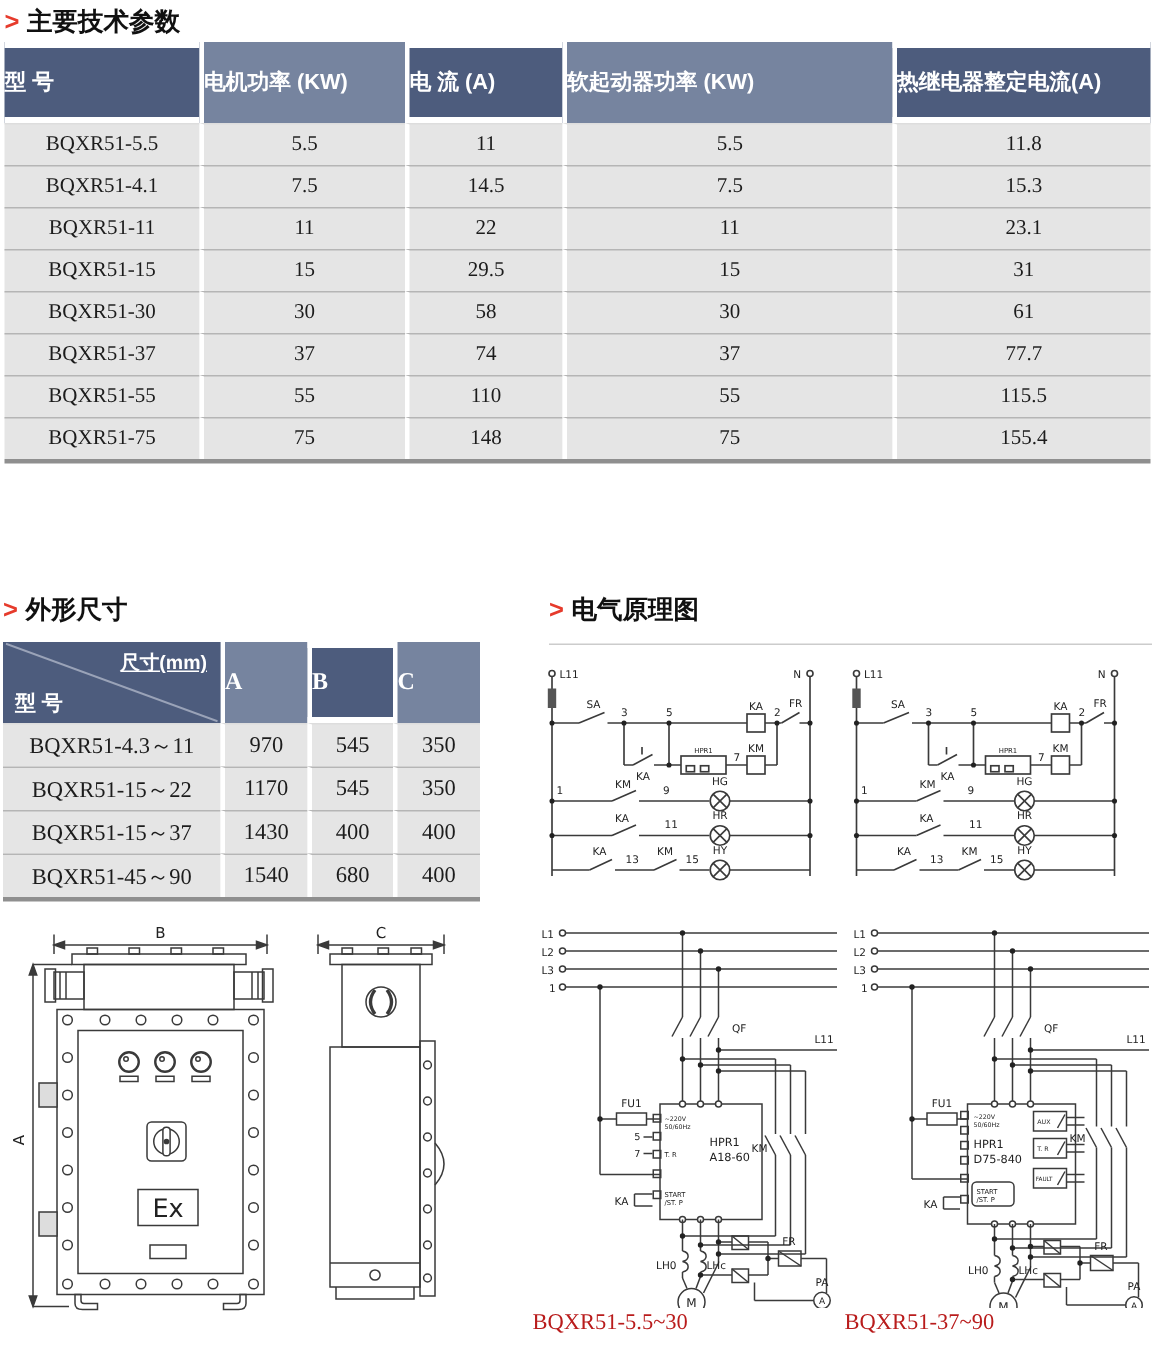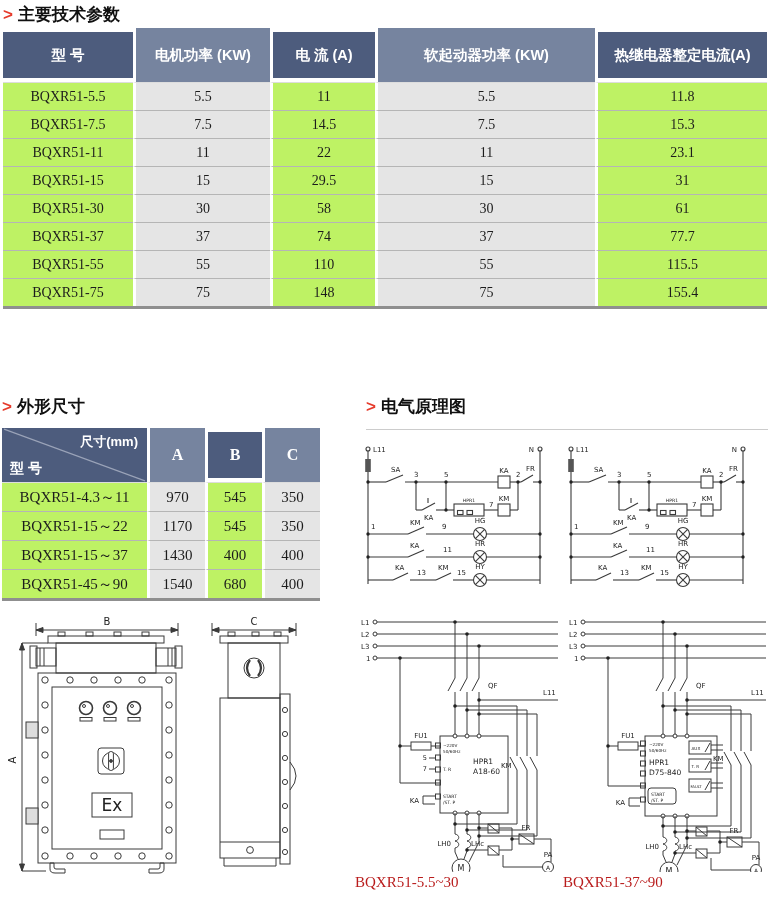--- a/index.html
+++ b/index.html
@@ -9,33 +9,33 @@
   html,body{margin:0;padding:0;background:#fff;}
   .page{position:relative;width:770px;height:900px;background:#fff;overflow:hidden;
         font-family:"Liberation Sans",sans-serif;color:var(--ink);}
   .sec{position:absolute;display:flex;gap:5px;align-items:baseline;
        font:bold 17px/1 "Liberation Sans",sans-serif;color:#101010;}
   .sec .gt{color:var(--red);font-weight:bold;}
   
   table{border-collapse:separate;border-spacing:0;table-layout:fixed;position:absolute;
         border-bottom:3px solid var(--heavy);}
   th{height:46px;padding:0;color:#fff;font:bold 14.5px/1.25 "Liberation Sans",sans-serif;
-     text-align:center;vertical-align:middle;}
+     text-align:left;vertical-align:middle;}
   th.hd{background:var(--hd);border-top:4px solid #fff;border-bottom:4px solid #fff;}
   th.hl{background:var(--hl);}
   th:not(:first-child),td:not(:first-child){border-left:3px solid #fff;}
   td{height:27px;padding:0;text-align:center;font:14px "Liberation Serif",serif;
      color:var(--ink);border-top:1px solid var(--line);}
   tbody tr:first-child td{border-top:1px solid #ddd;}
-  .cg{background:var(--cg);} .cw{background:#bef264;}
+  .cg{background:var(--cg);} .cw{background:#e5e5e5;}
   #params-table{left:3px;top:28px;width:764px;}
   #dims-table{left:2px;top:428px;width:318px;}
   #dims-table td{height:28px;font-size:15px;}
   th.corner{position:relative;background:var(--hd);}
-  th.corner .t-top{position:absolute;right:9px;top:6px;font-size:13px;}
+  th.corner .t-top{position:absolute;right:9px;top:6px;font-size:13px;text-decoration:underline;}
   th.corner .t-bot{position:absolute;left:8px;bottom:5px;font-size:14px;}
   th.corner svg{position:absolute;left:0;top:0;width:100%;height:100%;}
   
   .abs{position:absolute;}
   svg text{font-family:"DejaVu Sans",sans-serif;fill:#222;}
   .divider{position:absolute;height:1px;background:#ccc;}
   .caption{position:absolute;width:205px;text-align:left;
            font:15px "Liberation Serif",serif;color:#b91c1c;}
   .ctrl-a{left:358px;top:437px;}
   .ctrl-b{left:561px;top:437px;}
@@ -69,21 +69,21 @@
     </thead>
     <tbody id="params-body">
         <tr>
           <td class="cw">BQXR51-5.5</td>
           <td class="cg">5.5</td>
           <td class="cw">11</td>
           <td class="cg">5.5</td>
           <td class="cw">11.8</td>
         </tr>
         <tr>
-          <td class="cw">BQXR51-7.5</td>
+          <td class="cw">BQXR51-4.1</td>
           <td class="cg">7.5</td>
           <td class="cw">14.5</td>
           <td class="cg">7.5</td>
           <td class="cw">15.3</td>
         </tr>
         <tr>
           <td class="cw">BQXR51-11</td>
           <td class="cg">11</td>
           <td class="cw">22</td>
           <td class="cg">11</td>

